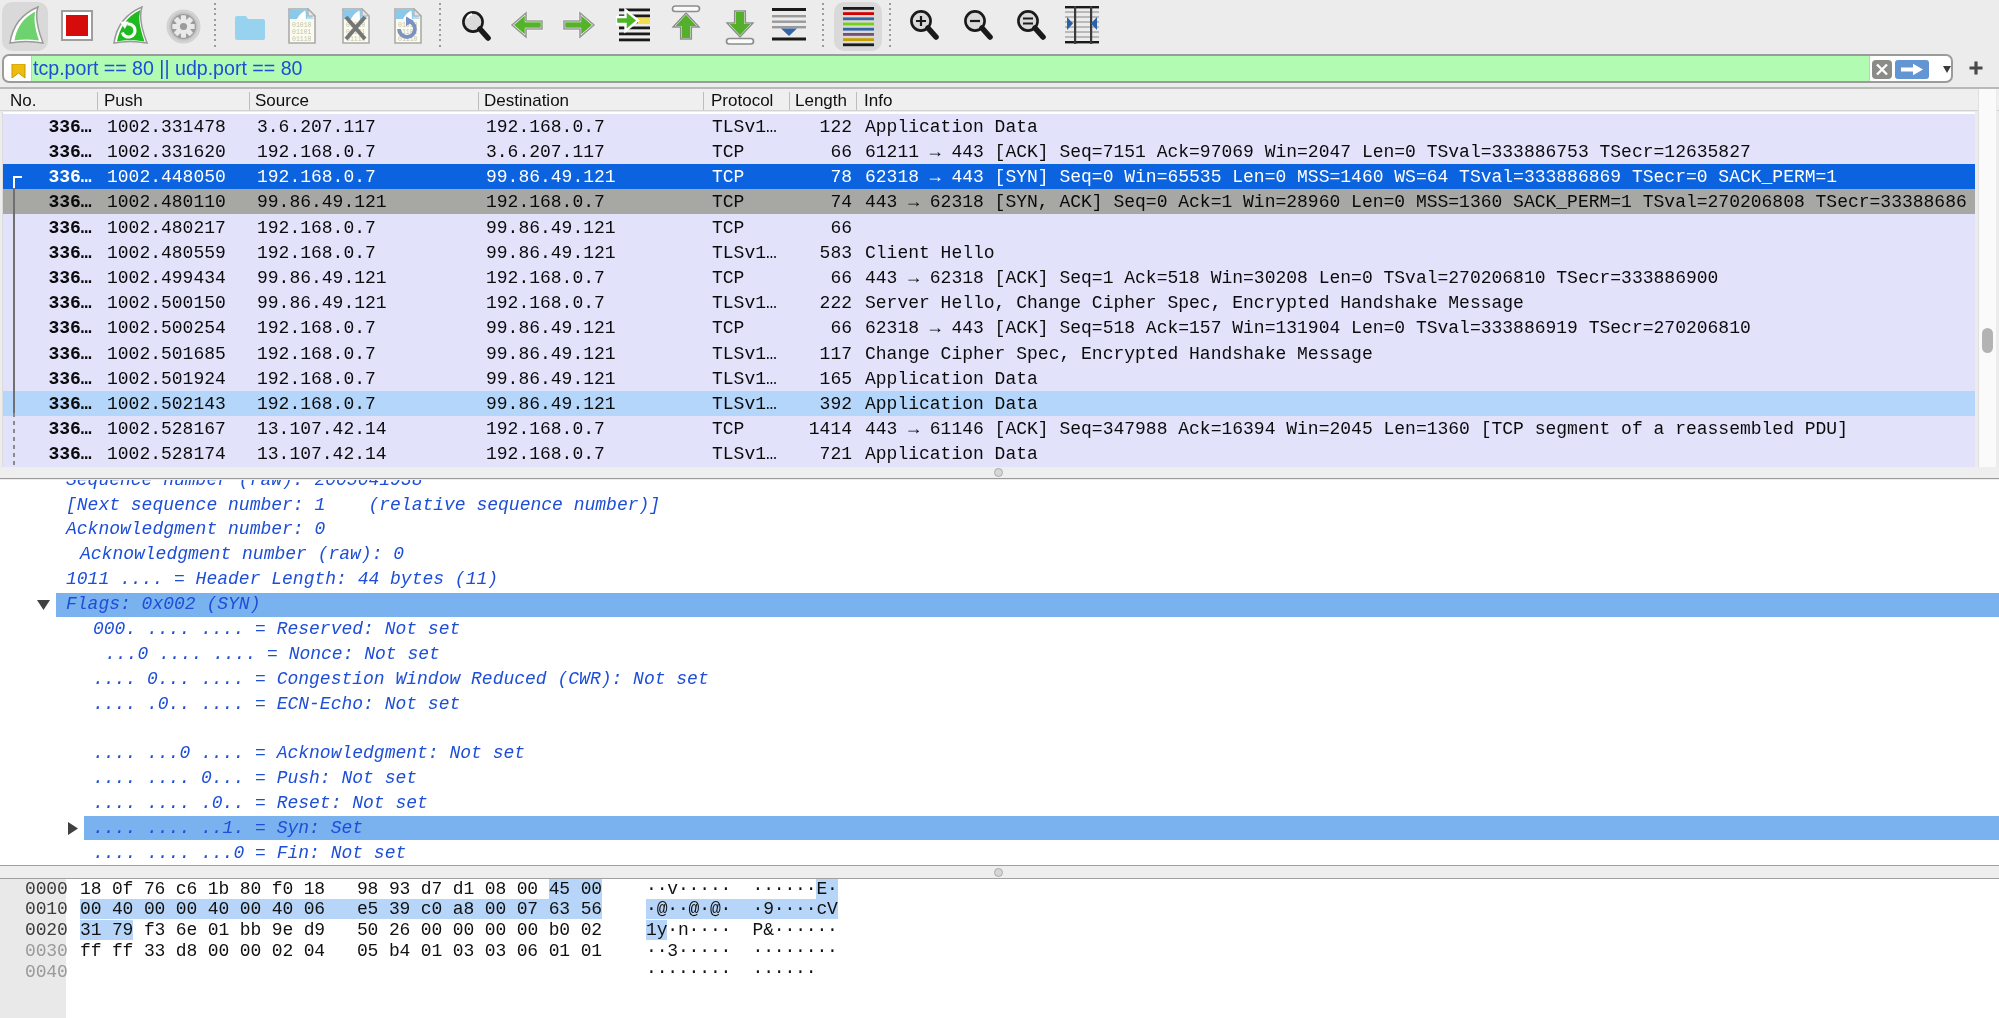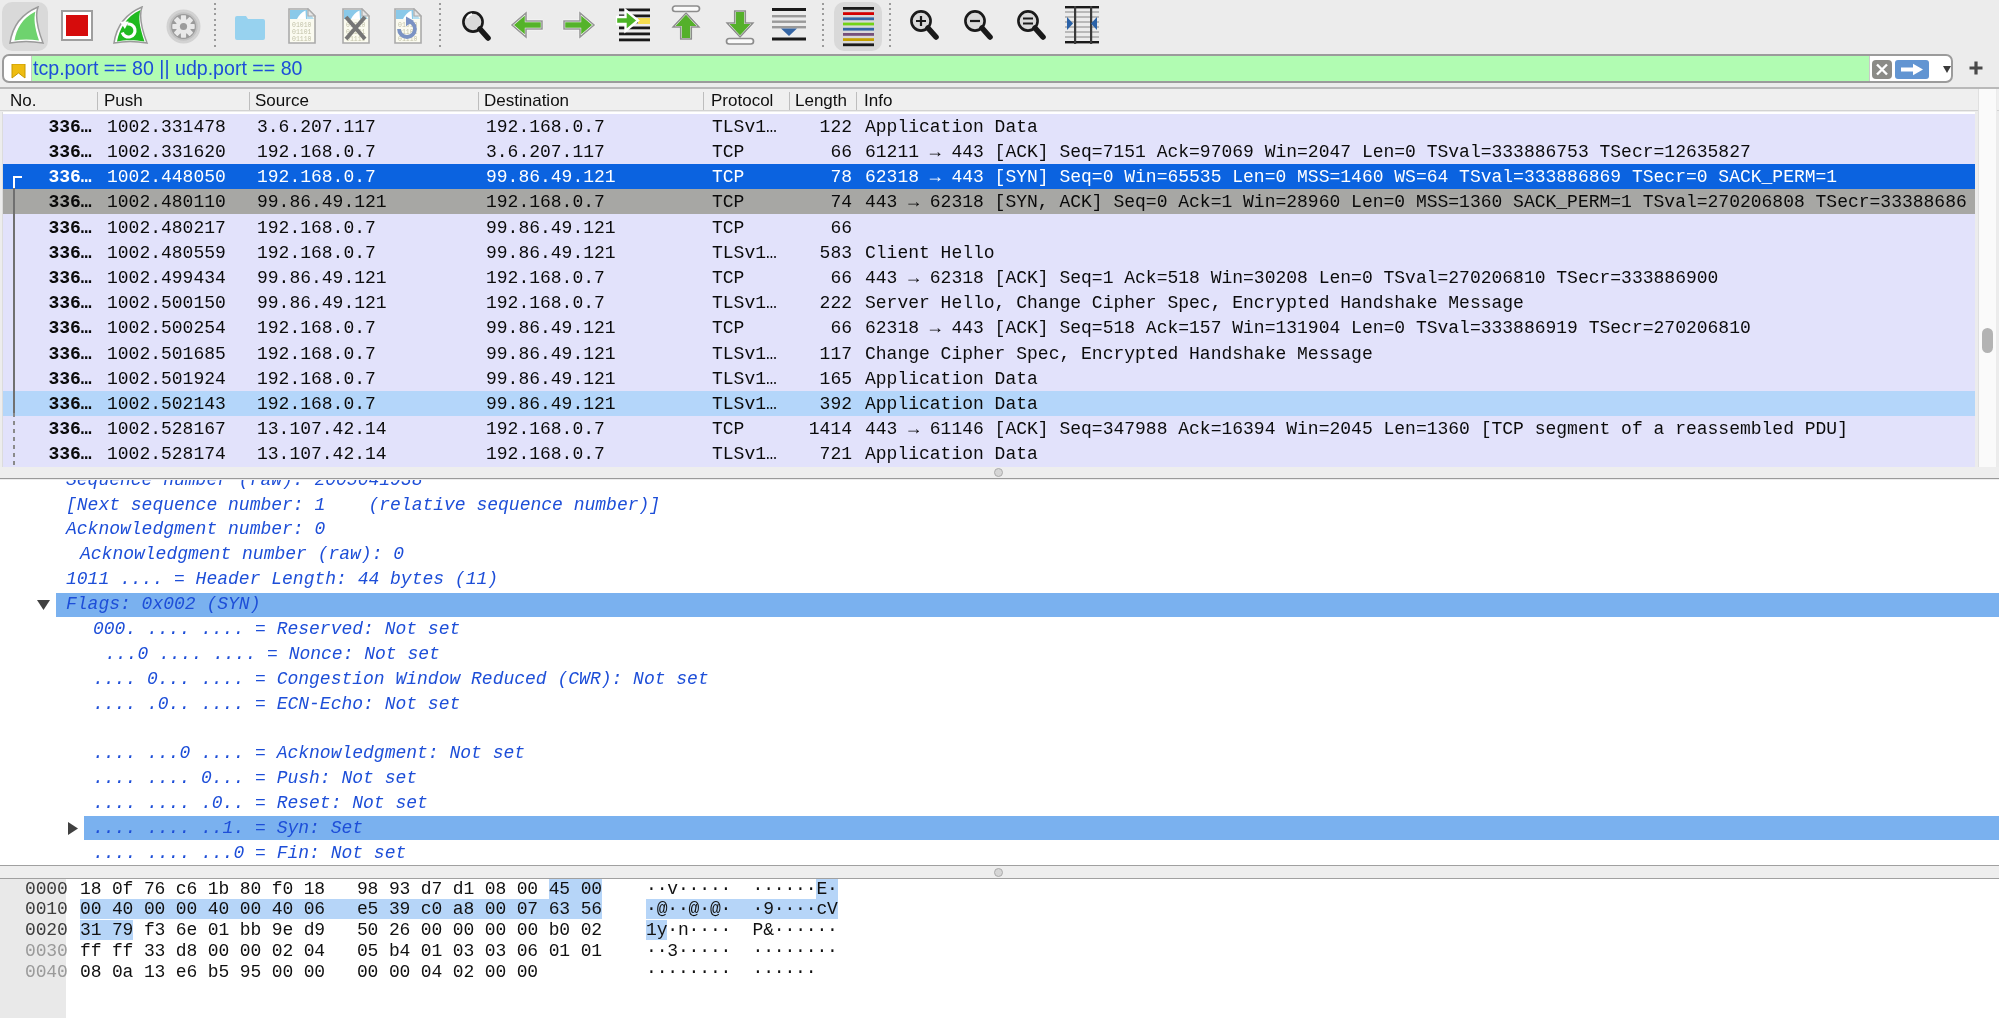--- a/index.html
+++ b/index.html
@@ -465,15 +465,14 @@
     <div class="hxoff mono" style="top:20.4px;color:#3c3c3c">0010</div>
     <div class="hxrow mono" style="left:80px;top:20.4px"><span class="hl">00 40 00 00 40 00 40 06   e5 39 c0 a8 00 07 63 56</span></div>
     <div class="hxrow mono" style="left:646px;top:20.4px"><span class="hl">·@··@·@·  ·9····cV</span></div>
     <div class="hxoff mono" style="top:41.3px;color:#3c3c3c">0020</div>
     <div class="hxrow mono" style="left:80px;top:41.3px"><span class="hl">31 79</span> f3 6e 01 bb 9e d9   50 26 00 00 00 00 b0 02</div>
     <div class="hxrow mono" style="left:646px;top:41.3px"><span class="hl">1y</span>·n····  P&amp;······</div>
     <div class="hxoff mono" style="top:62.2px;color:#9a9a9a">0030</div>
     <div class="hxrow mono" style="left:80px;top:62.2px">ff ff 33 d8 00 00 02 04   05 b4 01 03 03 06 01 01</div>
     <div class="hxrow mono" style="left:646px;top:62.2px">··3·····  ········</div>
     <div class="hxoff mono" style="top:83.1px;color:#9a9a9a">0040</div>
-    <div class="hxrow mono" style="left:80px;top:83.1px">08 0a 13 e6 b5 95 00 00   00 00 04 02 00 00</div>
     <div class="hxrow mono" style="left:646px;top:83.1px">········  ······</div>
   </div>
 
 </body></html>

